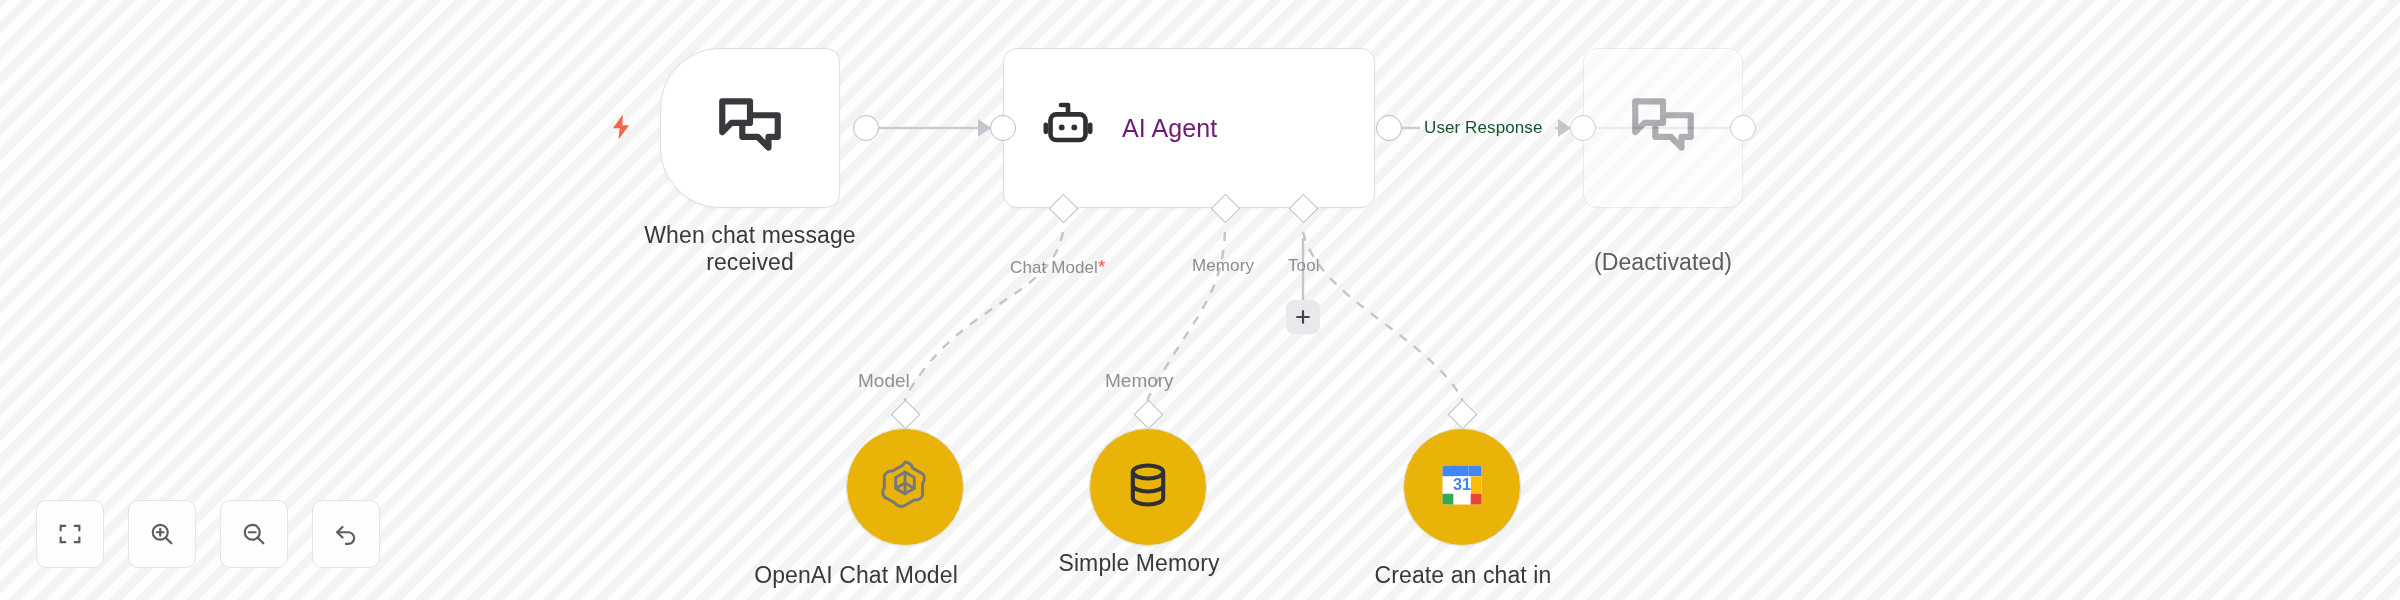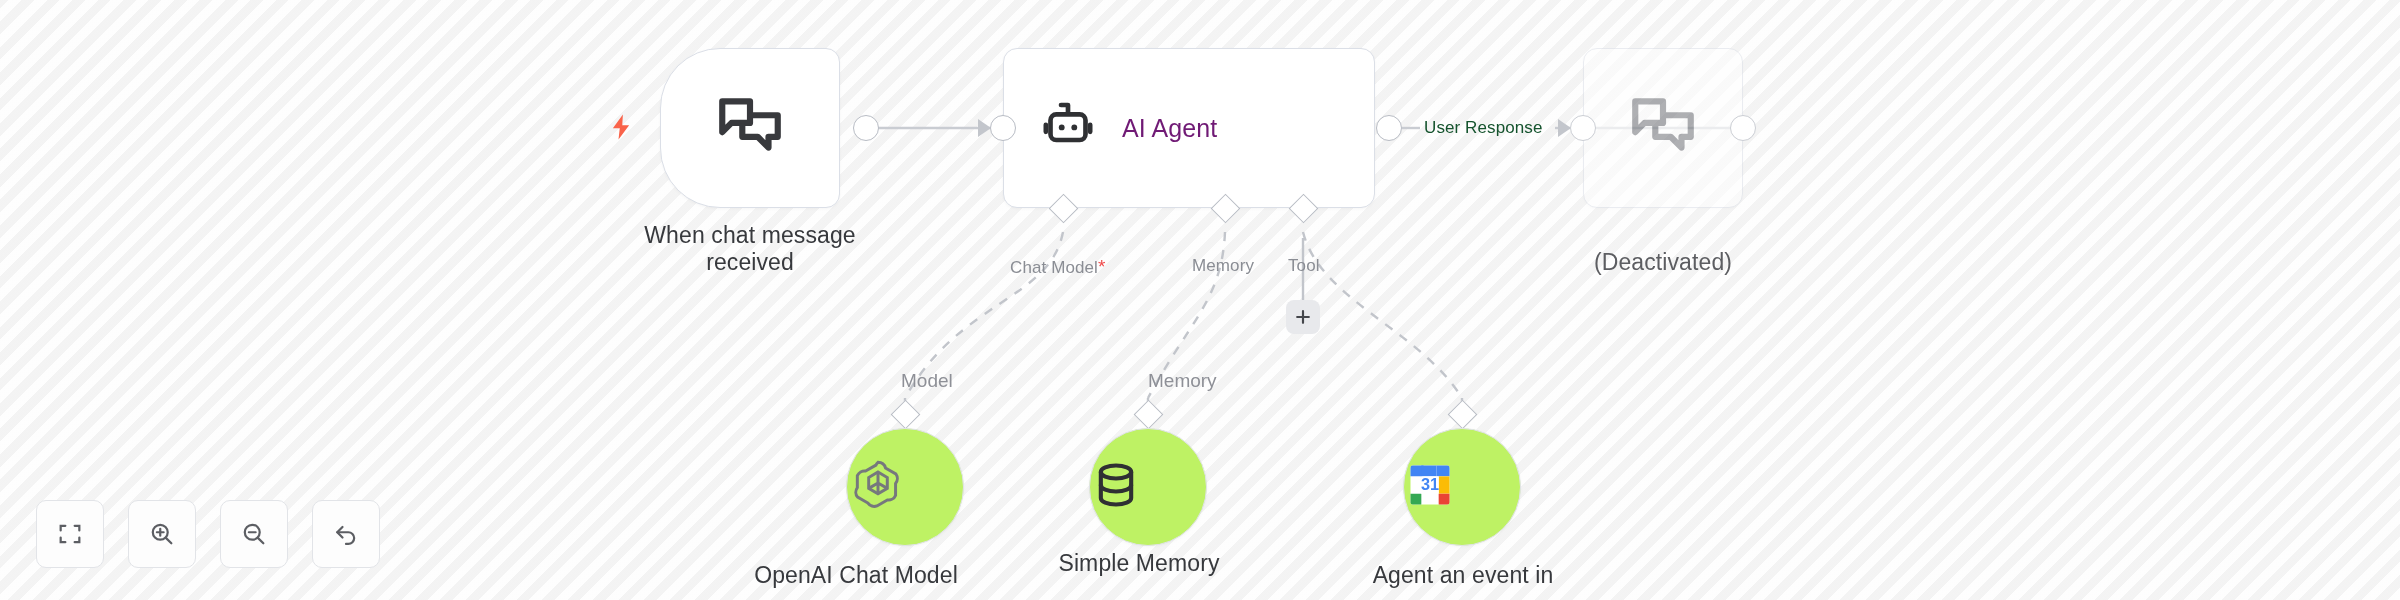--- a/index.html
+++ b/index.html
@@ -84,30 +84,30 @@
   .conn-label .req { color: #ef4b4b; font-size: 19px; }
 
   .edge-label {
     position: absolute; font-size: 17px; color: #14532d;
     white-space: nowrap; letter-spacing: .1px;
   }
 
   
   .subnode {
     position: absolute; width: 118px; height: 118px; border-radius: 50%;
-    background: #bef264; border: 1px solid #e0e3e8;
+    background: #eab308; border: 1px solid #e0e3e8;
     box-shadow: 0 1px 3px rgba(0,0,0,0.035);
-    display: flex; align-items: center; 
+    display: flex; align-items: center; justify-content: center;
   }
   .subcaption {
     position: absolute; text-align: center; font-size: 23px;
     color: #37393d; white-space: nowrap; letter-spacing: .1px;
   }
   .sub-port-label {
-    position: absolute; font-size: 19px; color: #8e9097; white-space: nowrap; margin-left: 43px;
+    position: absolute; font-size: 19px; color: #8e9097; white-space: nowrap;
   }
 
   
   .plus-btn {
     position: absolute; width: 34px; height: 34px; border-radius: 8px;
     background: #e8e9ec; display: flex; align-items: center; justify-content: center;
     cursor: pointer;
   }
 
   
@@ -248,21 +248,21 @@
         <path d="M30 6h10a2 2 0 0 1 2 2v8H30z" fill="#4285f4"></path>
         <path d="M42 16v16H32V16z" fill="#fbbc05"></path>
         <path d="M32 32h10v8a2 2 0 0 1-2 2H32z" fill="#ea4335"></path>
         <path d="M6 32h10v10H8a2 2 0 0 1-2-2z" fill="#34a853"></path>
         <path d="M16 6h14v10H16z" fill="#4285f4"></path>
         <rect x="16" y="16" width="16" height="16" fill="#ffffff"></rect>
         <text x="24" y="29" font-family="Liberation Sans, sans-serif" font-size="15" font-weight="bold" fill="#4285f4" text-anchor="middle">31</text>
       </svg>
     </span>
   </div>
-  <div class="subcaption" style="left:1353px; top:562px; width:220px;">Agent an event in</div>
+  <div class="subcaption" style="left:1353px; top:562px; width:220px;">Create an chat in</div>
 
   <div id="toolbar">
     <div class="tool-btn">
       <svg width="28" height="28" viewBox="0 0 24 24" fill="none" stroke="#5c5e63" stroke-width="1.9" stroke-linecap="round">
         <path d="M4 9 V5 h4 M16 5 h4 v4 M20 15 v4 h-4 M8 19 H4 v-4"></path>
       </svg>
     </div>
     <div class="tool-btn">
       <svg width="28" height="28" viewBox="0 0 24 24" fill="none" stroke="#5c5e63" stroke-width="1.9" stroke-linecap="round">
         <circle cx="10.5" cy="10.5" r="6.4"></circle>

